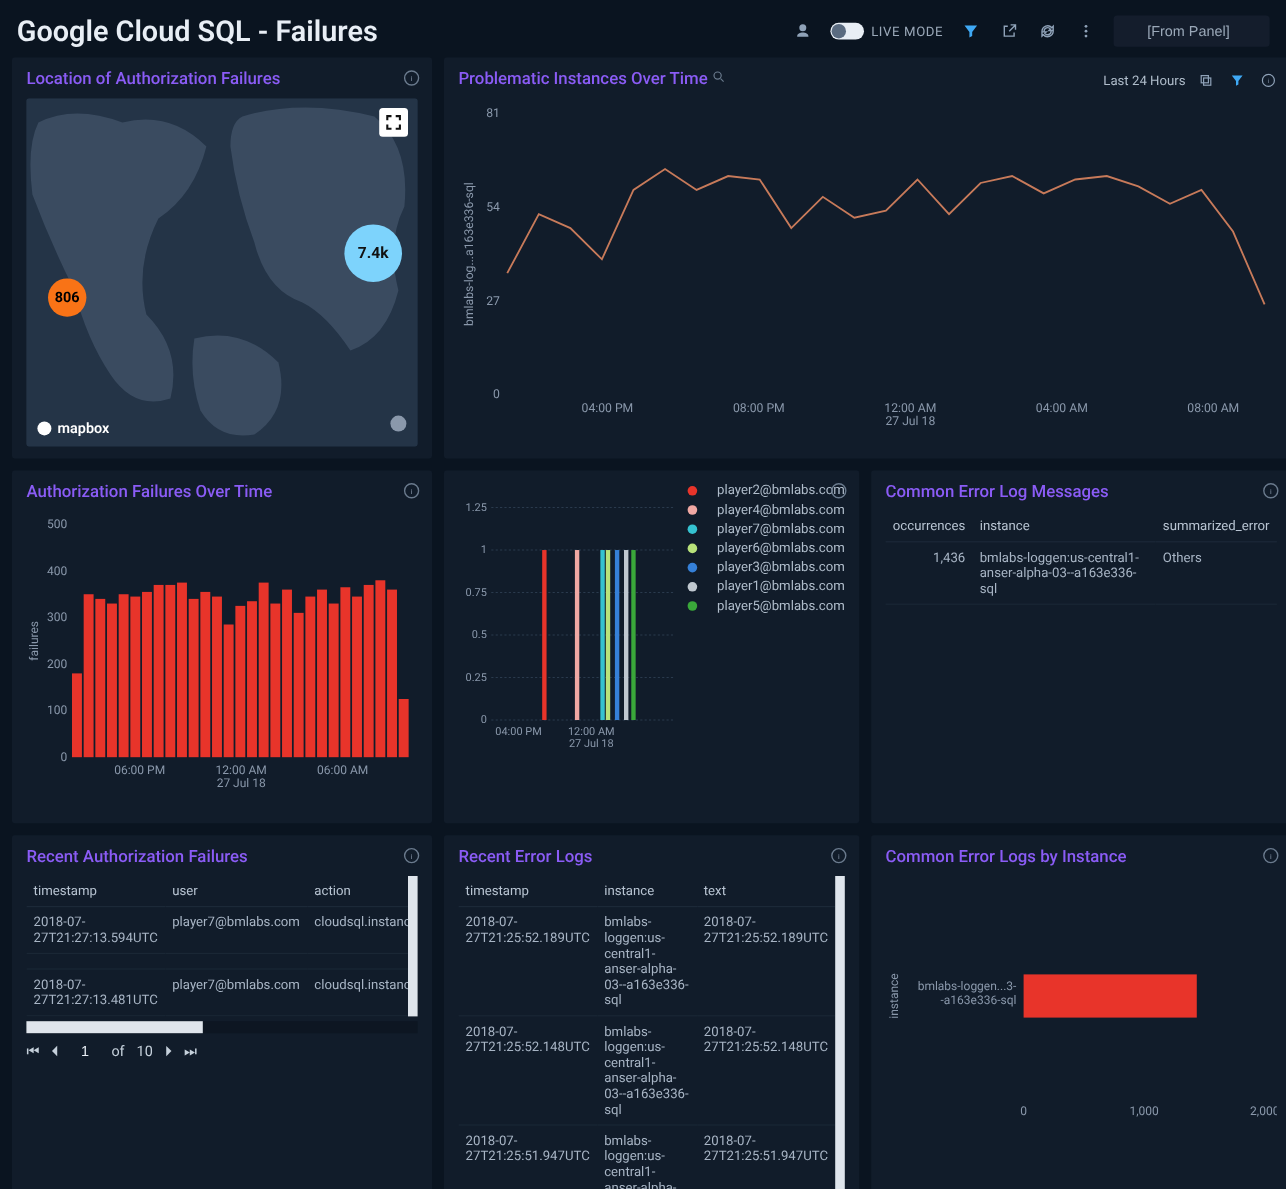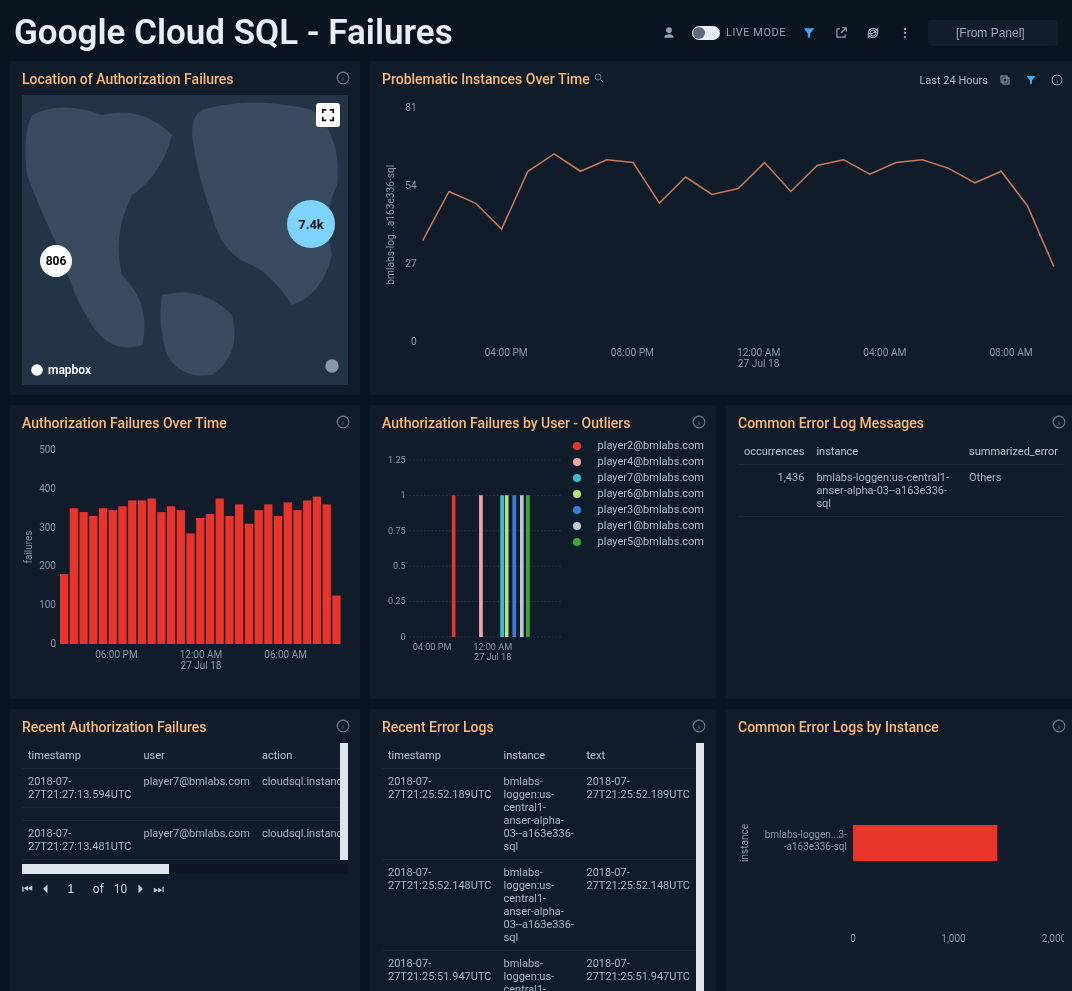--- a/index.html
+++ b/index.html
@@ -11,21 +11,21 @@
   width: 1072px;
   height: 991px;
   overflow: hidden;
 }
 .header {
   display: flex;
   align-items: center;
   justify-content: space-between;
   padding: 12px 14px 8px 14px;
 }
-.header h1 { font-size: 35px; font-weight: 600; color: #e8eef5; text-align: right; }
+.header h1 { font-size: 24px; font-weight: 600; color: #e8eef5; text-align: right; }
 .header-right { display: flex; align-items: center; gap: 14px; }
 .live-toggle { display: flex; align-items: center; gap: 6px; font-size: 11px; color: #9aa8b8; letter-spacing: .5px; }
 .toggle {
   width: 28px; height: 14px; background: #e8eef5; border-radius: 7px; position: relative; cursor: pointer;
 }
 .toggle::after {
   content: ""; position: absolute; left: 1px; top: 1px; width: 12px; height: 12px; background: #5a6b80; border-radius: 50%;
 }
 .icon-btn { width: 18px; height: 18px; display: flex; align-items: center; justify-content: center; color: #8fa2b8; cursor: pointer; }
 .icon-btn.active { color: #3fa9f5; }
@@ -41,35 +41,35 @@
   gap: 10px;
   padding: 0 10px 10px 10px;
 }
 .panel {
   background: #111c2a;
   border-radius: 2px;
   padding: 10px 12px 10px 12px;
   position: relative;
 }
 .panel-title {
-  font-size: 14px; color: #fdba74; font-weight: 500; margin-bottom: 8px;
+  font-size: 14px; color: #8b5cf6; font-weight: 500; margin-bottom: 8px;
 }
 .panel-info {
   position: absolute; right: 10px; top: 10px; color: #6a7a8d;
 }
 .panel.span2 { grid-column: span 2; }
 .map-wrap { position: relative; height: 290px; background: #243447; border-radius: 2px; overflow: hidden; }
 .map-expand {
   position: absolute; right: 8px; top: 8px; width: 24px; height: 24px; background: #fff; border-radius: 3px; display: flex; align-items: center; justify-content: center; cursor: pointer;
 }
 .bubble {
   position: absolute; border-radius: 50%; display: flex; align-items: center; justify-content: center;
   font-size: 12px; font-weight: 700; color: #000;
 }
-.bubble.b-green { background: #ffffff; width: 32px; height: 32px; left: 18px; top: 150px; }
+.bubble.b-green { background: #f97316; width: 32px; height: 32px; left: 18px; top: 150px; }
 .bubble.b-orange { background: #7dd3fc; color:#111; width: 48px; height: 48px; left: 265px; top: 105px; font-size: 13px; }
 .mapbox-tag { position: absolute; left: 8px; bottom: 8px; font-size: 12px; color: #fff; display: flex; align-items: center; gap: 4px; font-weight:600; }
 .map-info { position: absolute; right: 8px; bottom: 8px; color: #8a98ab; }
 .line-chart { height: 290px; position: relative; }
 .line-chart svg, .bar-chart svg { font-size: 9px; fill: #8a98ab; }
 .panel-tr { position: absolute; right: 10px; top: 10px; display: flex; align-items:center; gap: 8px; font-size:11px; color:#b0bdcb; }
 .bar-chart { height: 250px; }
 .legend { font-size: 11px; }
 .legend .item { display: flex; align-items: center; gap: 17px; margin-bottom: 3px; color:#b0bdcb; }
 .legend .dot { width: 8px; height: 8px; border-radius: 50%; }
@@ -255,21 +255,20 @@
           <rect x="261.6551724137931" y="58.379999999999995" width="8.26551724137931" height="141.62" fill="#e8342a"></rect>
           <rect x="271.37931034482756" y="66.14000000000001" width="8.26551724137931" height="133.85999999999999" fill="#e8342a"></rect>
           <rect x="281.1034482758621" y="56.44" width="8.26551724137931" height="143.56" fill="#e8342a"></rect>
           <rect x="290.8275862068965" y="52.56" width="8.26551724137931" height="147.44" fill="#e8342a"></rect>
           <rect x="300.55172413793105" y="60.31999999999999" width="8.26551724137931" height="139.68" fill="#e8342a"></rect>
           <rect x="310.2758620689655" y="151.5" width="8.26551724137931" height="48.5" fill="#e8342a"></rect>
     </svg></div>
   </div>
 
   <div class="panel">
-    <div class="panel-title">Authorization Failures by User - Outliers</div>
     <span class="panel-info"><svg width="14" height="14" viewBox="0 0 24 24" fill="currentColor">
           <circle cx="12" cy="12" r="10" fill="none" stroke="currentColor" stroke-width="2"></circle>
           <text x="12" y="17" text-anchor="middle" font-size="13" fill="currentColor">i</text>
         </svg></span>
     <div style="display:flex; gap:8px;">
       <div class="bar-chart" id="bar2-chart" style="flex:1;"><svg width="100%" height="100%" viewBox="0 0 200 240">
             <text x="26" y="203" text-anchor="end">0</text>
             <line class="tick-line" x1="30" x2="196" y1="200" y2="200"></line>
             <text x="26" y="164.2" text-anchor="end">0.25</text>
             <line class="tick-line" x1="30" x2="196" y1="161.2" y2="161.2"></line>

